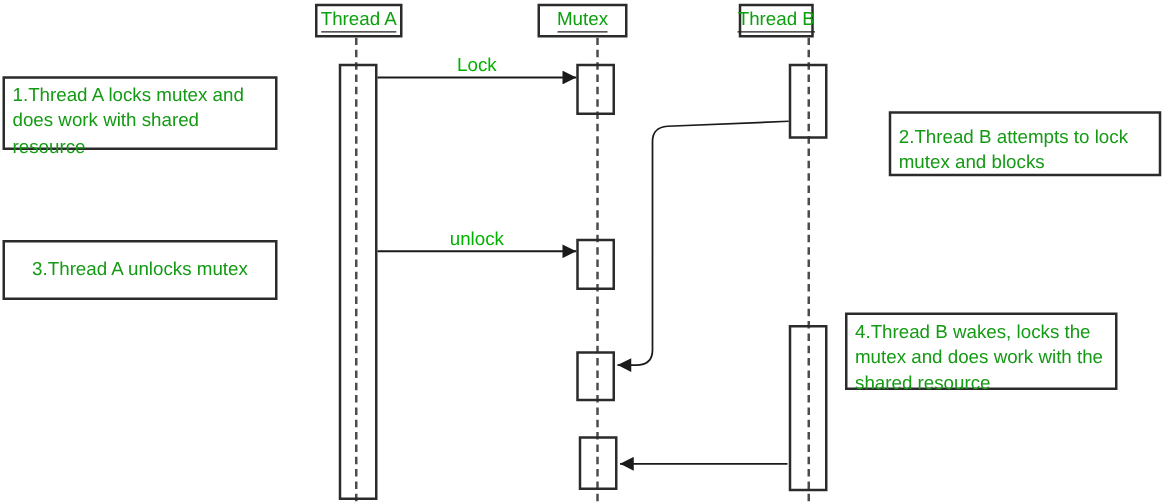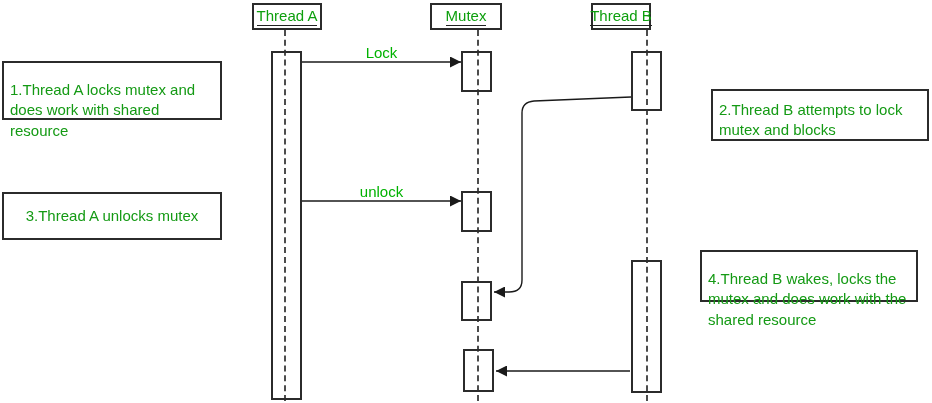--- a/index.html
+++ b/index.html
@@ -93,30 +93,30 @@
   
   .note {
     position: absolute;
     border: 2px solid #2b2b2b;
     background: #ffffff;
     box-sizing: border-box;
     color: #149a14;
     font-size: 15px;
     line-height: 1.35;
     white-space: pre-line;
-    padding: 17px 6px;
+    padding: 4px 6px;
     z-index: 4;
   }
   #note-1 { left: 2px;   top: 61px;  width: 220px; height: 59px; }
   #note-3 { left: 2px;   top: 192px; width: 220px; height: 48px;
             display: flex; align-items: center; justify-content: center;
             text-align: center; }
   #note-2 { left: 711px; top: 89px;  width: 218px; height: 52px;
             padding-top: 9px; }
-  #note-4 { left: 700px; top: 250px; width: 218px; height: 52px; }
+  #note-4 { left: 676px; top: 250px; width: 218px; height: 62px; }
 </style>
 </head>
 <body>
 
 <div class="canvas">
 
   <div class="actor" id="actor-a">
     <span class="lbl">Thread A</span>
   </div>
   <div class="actor" id="actor-m">

